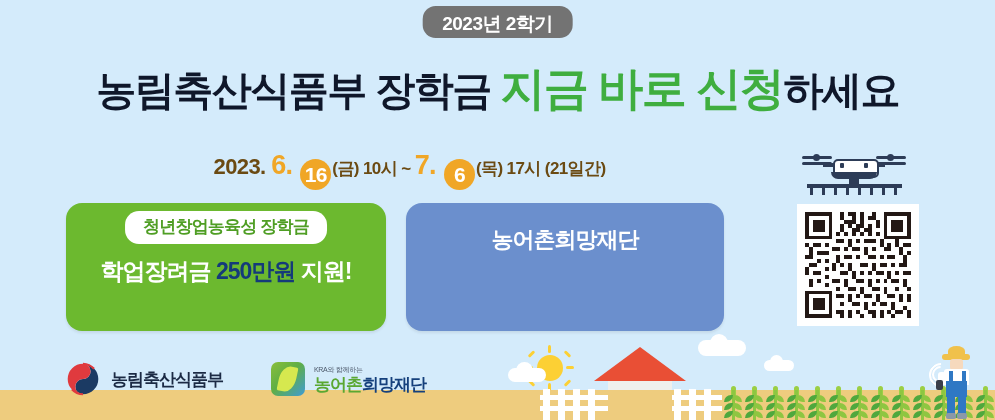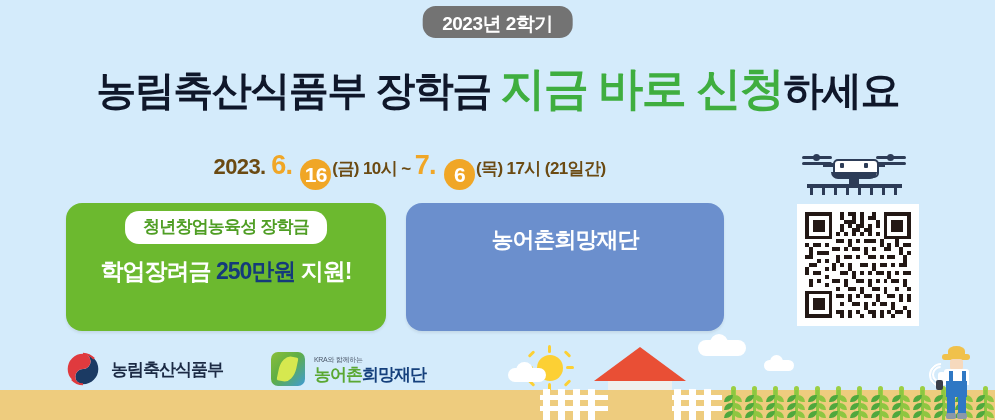--- a/index.html
+++ b/index.html
@@ -292,21 +292,21 @@
     box-sizing:border-box;
   }
   .qr-wrap svg{display:block;}
 
   
   .logo-row{
     position:absolute;
     left:66px;top:352px;
     height:44px;
     display:flex;
-    align-items:flex-start;
+    align-items:flex-end;
     gap:48px;
   }
   .logo1{display:flex;align-items:center;gap:11px;}
   .taegeuk{position:relative;width:34px;height:34px;}
   .logo1-text{
     font-size:17px;font-weight:bold;color:#1b2a44;letter-spacing:-1px;
   }
   .logo2{display:flex;align-items:center;gap:9px;}
   .leaf-mark{
     position:relative;width:34px;height:34px;border-radius:7px;overflow:hidden;

